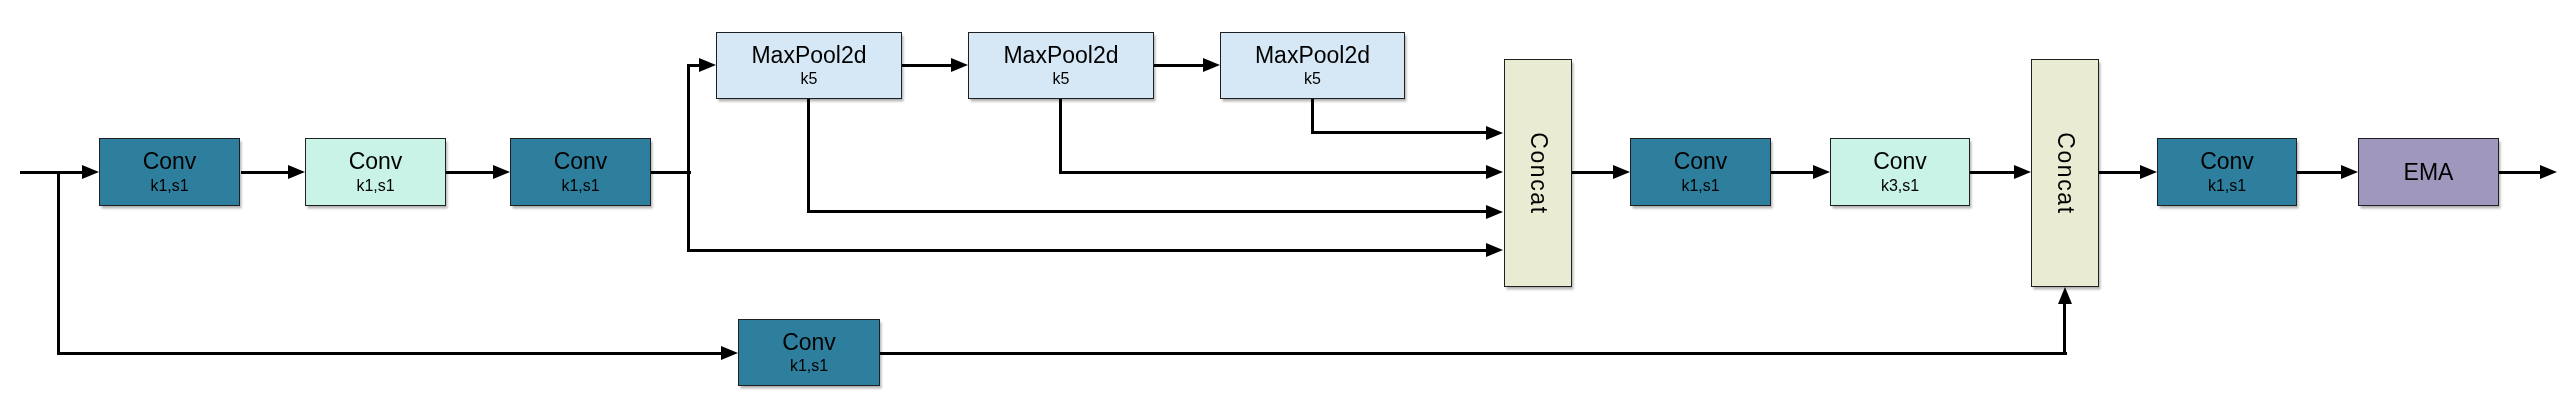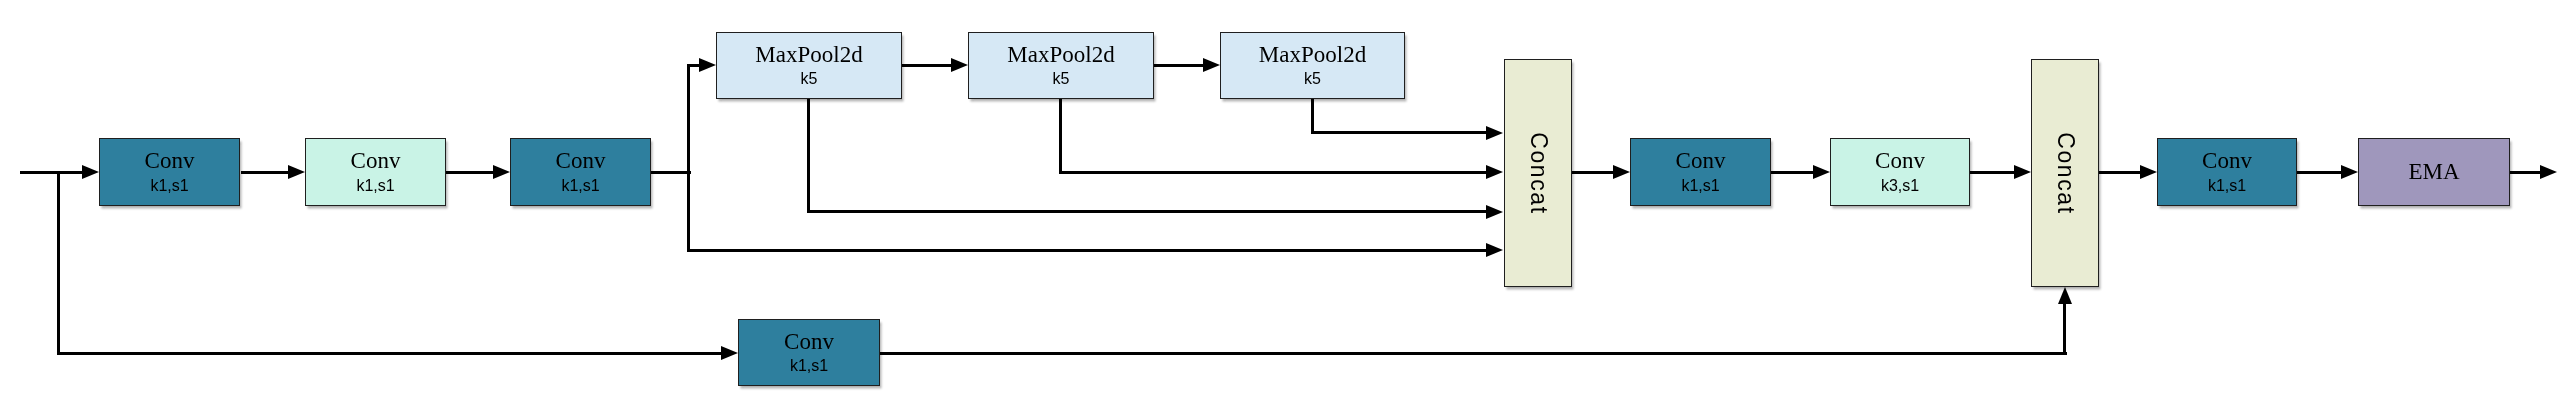--- a/index.html
+++ b/index.html
@@ -12,21 +12,21 @@
   }
   .node{
     position:absolute;
     box-sizing:border-box;
     border:1.6px solid #1f1f1f;
     display:flex;flex-direction:column;
     align-items:center;justify-content:center;
     box-shadow:2.3px 3.1px 2.3px rgba(0,0,0,0.30);
     color:#000;
   }
-  .lbl{font-size:23px;line-height:26.4px;color:#000;white-space:nowrap;font-family:Liberation Serif, serif;}
+  .lbl{font-size:23px;line-height:26.4px;color:#000;white-space:nowrap;}
   .sub{font-size:16px;line-height:21px;color:#000;white-space:nowrap;}
   .node.concat-box{justify-content:center;}
   .vlbl{
     font-size:23px;color:#000;white-space:nowrap;
     transform:rotate(90deg);
     letter-spacing:1.6px;
   }
   .hline{position:absolute;height:3.1px;background:#000;}
   .vline{position:absolute;width:3.1px;background:#000;}
   .ar-r{
@@ -157,21 +157,21 @@
 
   <div class="node concat-box" style="left: 2031px; top: 59px; width: 68px; height: 228px; background-color: rgb(233, 236, 211);">
     <div class="vlbl">Concat</div>
   </div>
 
   <div class="node" style="left: 2157px; top: 138px; width: 140px; height: 68px; background-color: rgb(46, 127, 158);">
     <div class="lbl">Conv</div>
     <div class="sub">k1,s1</div>
   </div>
 
-  <div class="node" style="left: 2358px; top: 138px; width: 152px; height: 68px; background-color: rgb(159, 151, 188);">
+  <div class="node" style="left: 2358px; top: 138px; width: 141px; height: 68px; background-color: rgb(159, 151, 188);">
     <div class="lbl">EMA</div>
   </div>
 
   <div class="node" style="left: 738px; top: 319px; width: 142px; height: 67px; background-color: rgb(46, 127, 158);">
     <div class="lbl">Conv</div>
     <div class="sub">k1,s1</div>
   </div>
 
 </div>
 

